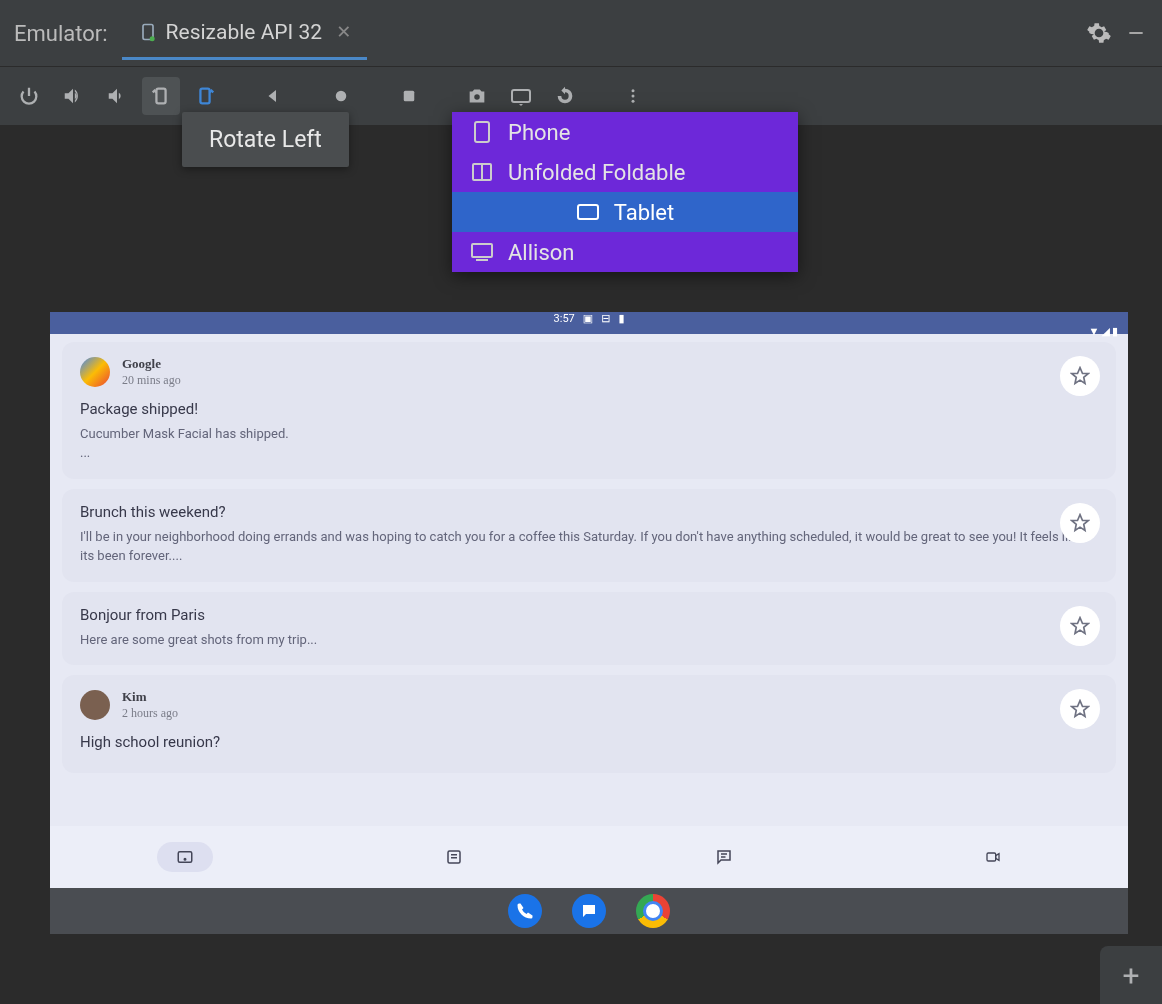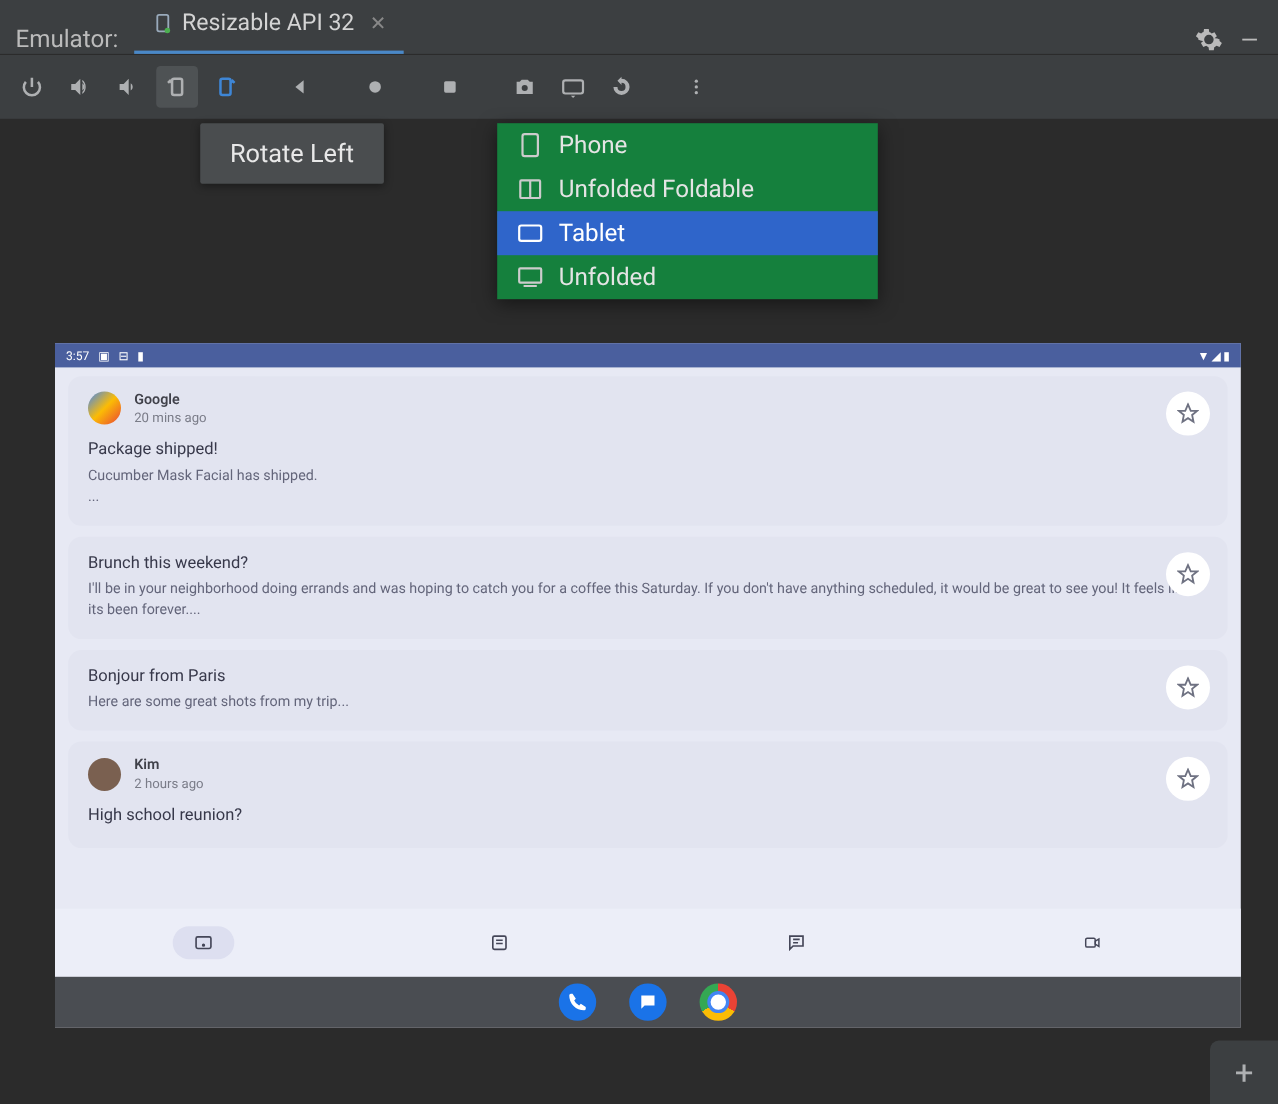--- a/index.html
+++ b/index.html
@@ -5,22 +5,22 @@
 * { box-sizing: border-box; margin: 0; padding: 0; }
 body {
   width: 1162px; height: 1004px;
   background: #2b2b2b;
   font-family: -apple-system, BlinkMacSystemFont, "Segoe UI", Roboto, sans-serif;
   overflow: hidden; position: relative;
 }
 
 
 .topbar {
-  height: 50px; background: #3c3f41;
-  display: flex; align-items: flex-end;
+  height: 67px; background: #3c3f41;
+  display: flex; align-items: center;
   color: #bbbbbb;
   border-bottom: 1px solid #2b2b2b;
 }
 .topbar-label { font-size: 22px; padding: 0 14px; }
 .tab {
   display: flex; align-items: center; gap: 8px;
   height: 54px; padding: 0 16px;
   border-bottom: 3px solid #4a88c7;
   color: #d4d4d4; font-size: 21px;
 }
@@ -47,53 +47,53 @@
 .tooltip {
   position: absolute; left: 182px; top: 112px;
   background: #4a4d4f; color: #e8e8e8;
   font-size: 23px; padding: 14px 27px;
   border-radius: 2px; box-shadow: 0 2px 8px rgba(0,0,0,.4);
 }
 
 
 .dropdown {
   position: absolute; left: 452px; top: 112px;
-  width: 346px; background: #15803d;
+  width: 346px; background: #6d28d9;
   box-shadow: 0 4px 16px rgba(0,0,0,.5);
 }
 .dropdown-item {
   display: flex; align-items: center; gap: 14px;
   height: 40px; padding: 0 18px;
   color: #e4e4e4; font-size: 22px;
 }
-.dropdown-item.selected { background: #2f65ca; color: #fff; }
+.dropdown-item.selected { background: #2f65ca; color: #fff; justify-content: center; }
 .dropdown-item .dd-icon { width: 24px; display:flex; justify-content:center; }
 
 
 .emulator {
   position: absolute; left: 50px; top: 312px;
   width: 1078px; height: 622px;
   background: #e7e9f4;
   display: flex; flex-direction: column;
 }
 .statusbar {
   height: 22px; background: #4a5f9e;
   display: flex; align-items: center;
-  color: #fff; font-size: 11px; padding: 0 10px;
+  color: #fff; font-size: 11px; padding: 0 10px; flex-direction: column;
 }
 .statusbar-left { display: flex; gap: 8px; align-items: center; }
 .statusbar-right { margin-left: auto; display: flex; gap: 2px; align-items: center; }
 
 .feed { flex: 1; overflow: hidden; padding: 8px 12px 0; }
 .card {
   background: #e2e4f0; border-radius: 12px;
   padding: 14px 18px 16px; margin-bottom: 10px;
   position: relative;
 }
-.card-head { display: flex; align-items: center; gap: 12px; margin-bottom: 12px; }
+.card-head { display: flex; align-items: center; gap: 12px; margin-bottom: 12px; font-family: Liberation Serif, serif; }
 .avatar {
   width: 30px; height: 30px; border-radius: 50%;
   background: #8fa0c0; flex-shrink: 0;
 }
 .avatar.google { background: linear-gradient(135deg,#4285f4 0%,#fbbc05 50%,#ea4335 100%); }
 .avatar.ali { background: #3a4860; }
 .avatar.allison { background: #d8c9a8; }
 .avatar.kim { background: #7a6050; }
 .sender { font-size: 13px; font-weight: 600; color: #40414a; line-height: 1.3; }
 .time { font-size: 12px; color: #7a7c88; }
@@ -273,21 +273,21 @@
       </span>
     <span>Tablet</span>
   </div>
   <div class="dropdown-item">
     <span class="dd-icon">
         <svg width="24" height="20" viewBox="0 0 24 20" fill="none" stroke="#ccc" stroke-width="2">
           <rect x="2" y="2" width="20" height="13" rx="1"></rect>
           <line x1="6" y1="18" x2="18" y2="18"></line>
         </svg>
       </span>
-    <span>Unfolded</span>
+    <span>Allison</span>
   </div>
 </div>
 
 <div class="emulator">
   <div class="statusbar">
     <div class="statusbar-left">
       <span>3:57</span>
       <span>▣</span>
       <span>⊟</span>
       <span>▮</span>

